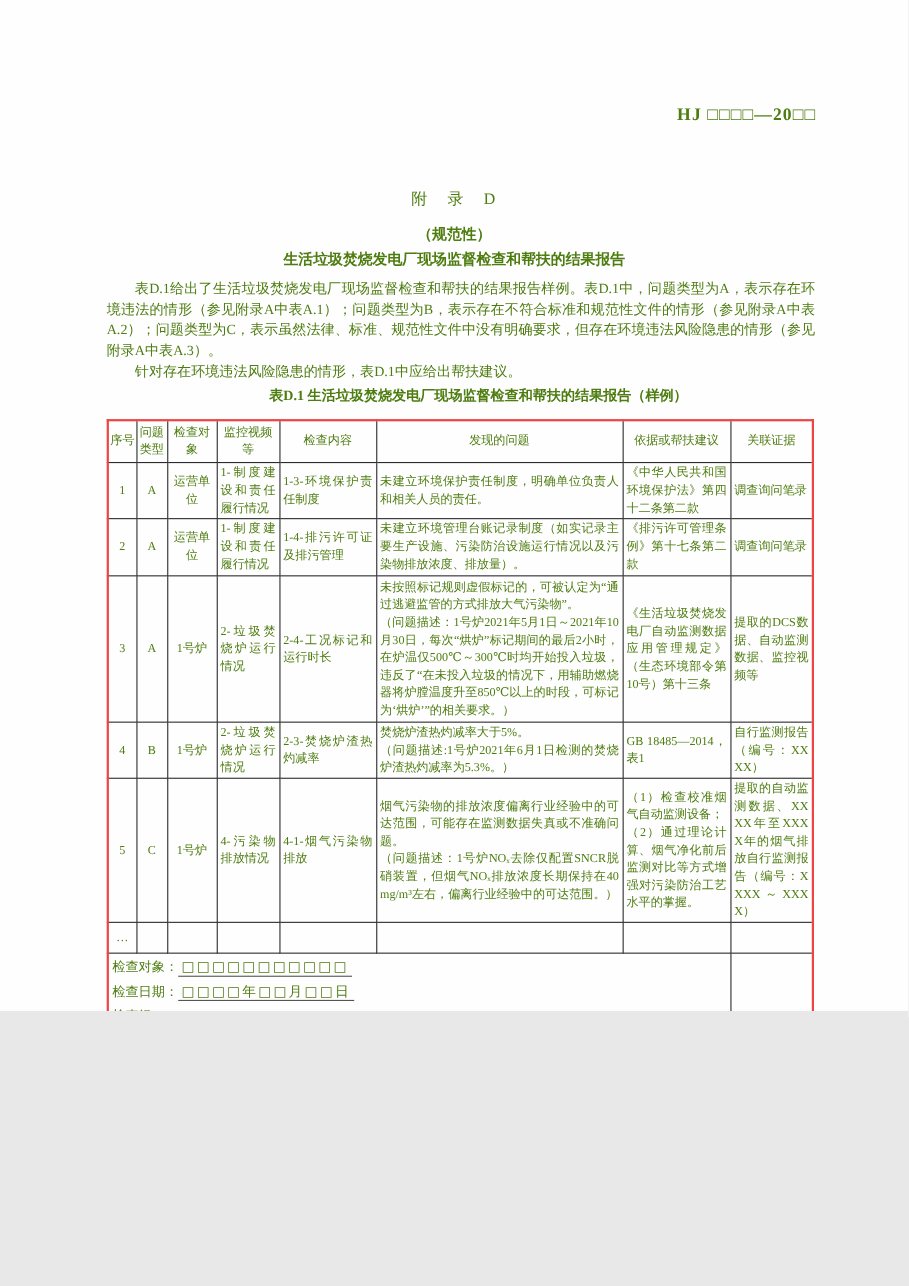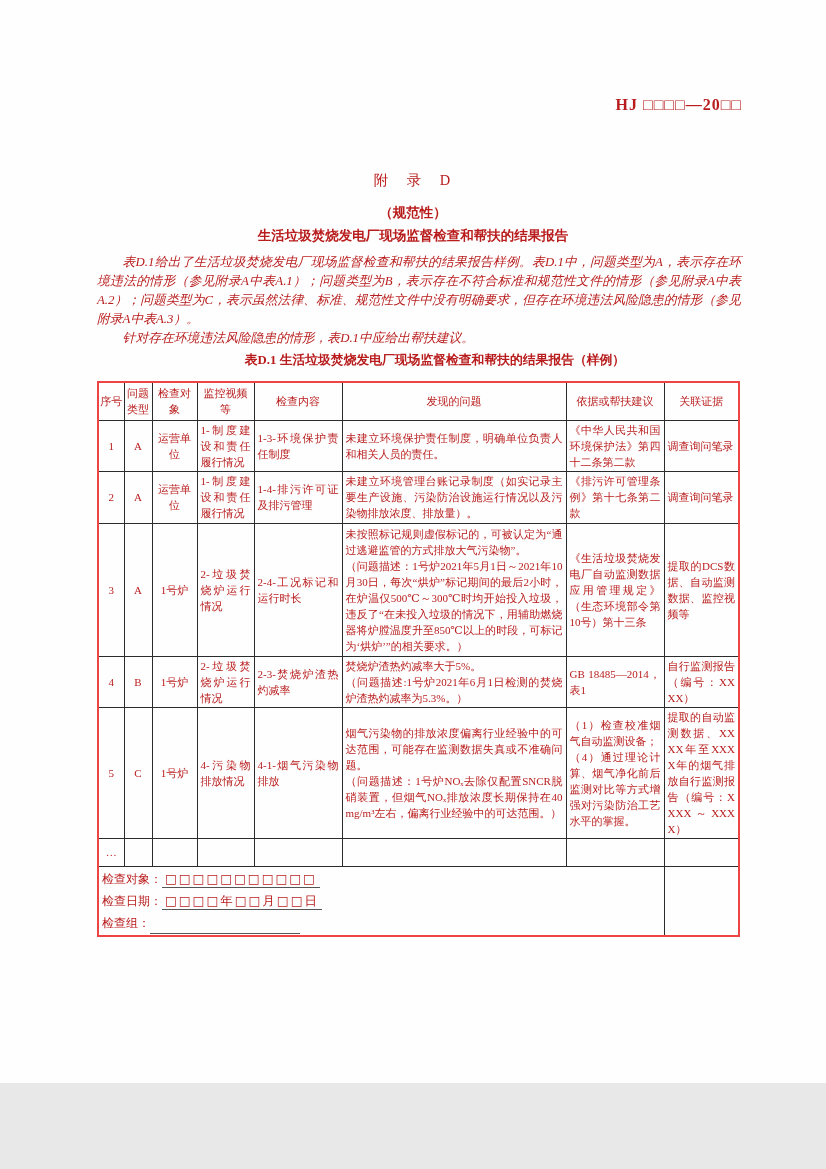--- a/index.html
+++ b/index.html
@@ -1,31 +1,31 @@
 <!DOCTYPE html>
 <html><head>
 <meta charset="utf-8">
 <style>
   html,body{margin:0;padding:0;background:#e8e8e8;}
   .page{
-    position:relative;width:826px;height:1083px;margin:0 auto;background:#fefefe;
-    font-family:"Liberation Serif","DejaVu Serif","DejaVu Sans",serif;color:#b91c1c;
+    position:relative;width:826px;height:919px;margin:0 auto;background:#fefefe;
+    font-family:"Liberation Serif","DejaVu Serif","DejaVu Sans",serif;color:#4d7c0f;
     overflow:hidden;
   }
   .doc-header{
     position:absolute;top:96px;right:84px;font-weight:bold;font-size:16px;
     letter-spacing:1px;font-family:"Liberation Serif","DejaVu Sans",serif;
   }
   .center-line{position:absolute;left:0;right:0;text-align:center;}
   .appendix-title{top:171px;font-weight:normal;font-size:14.5px;letter-spacing:2px;}
   .normative{top:204px;font-weight:bold;font-size:13.5px;}
   .doc-title{top:227px;font-weight:bold;font-size:13.5px;}
   .intro{position:absolute;top:253px;left:97px;width:644px;font-size:12.8px;
     line-height:19px;text-align:justify;}
-  .intro p{margin:0;text-indent:2em;font-style:italic;}
+  .intro p{margin:0;text-indent:2em;}
   .table-caption{top:352px;font-weight:bold;font-size:12.8px;padding-left:44px;}
   table.report{
     position:absolute;top:381px;left:97px;width:641px;border-collapse:collapse;
     table-layout:fixed;font-size:11px;line-height:16px;border:2px solid #ef4444;
   }
   table.report th,table.report td{
     border:1px solid #2b2b2b;padding:1px 3px;vertical-align:middle;
     font-weight:normal;word-break:break-all;
   }
   table.report th{text-align:center;padding:2px 1px;}
@@ -154,21 +154,21 @@
       <td class="c-center">C</td>
       <td class="c-center">1号炉</td>
       <td class="c-just">4-污染物排放情况</td>
       <td class="c-just">4-1-烟气污染物排放</td>
       <td class="c-just">
         <div>烟气污染物的排放浓度偏离行业经验中的可达范围，可能存在监测数据失真或不准确问题。</div>
         <div>（问题描述：1号炉NOₓ去除仅配置SNCR脱硝装置，但烟气NOₓ排放浓度长期保持在40 mg/m³左右，偏离行业经验中的可达范围。）</div>
       </td>
       <td class="c-just">
         <div>（1）检查校准烟气自动监测设备；</div>
-        <div>（4）通过理论计算、烟气净化前后监测对比等方式增强对污染防治工艺水平的掌握。</div>
+        <div>（2）通过理论计算、烟气净化前后监测对比等方式增强对污染防治工艺水平的掌握。</div>
       </td>
       <td class="c-just">提取的自动监测数据、XXXX年至XXXX年的烟气排放自行监测报告（编号：XXXX～XXXX）</td>
     </tr>
 
     <tr class="h-dots">
       <td class="c-center">…</td>
       <td></td>
       <td></td>
       <td></td>
       <td></td>

